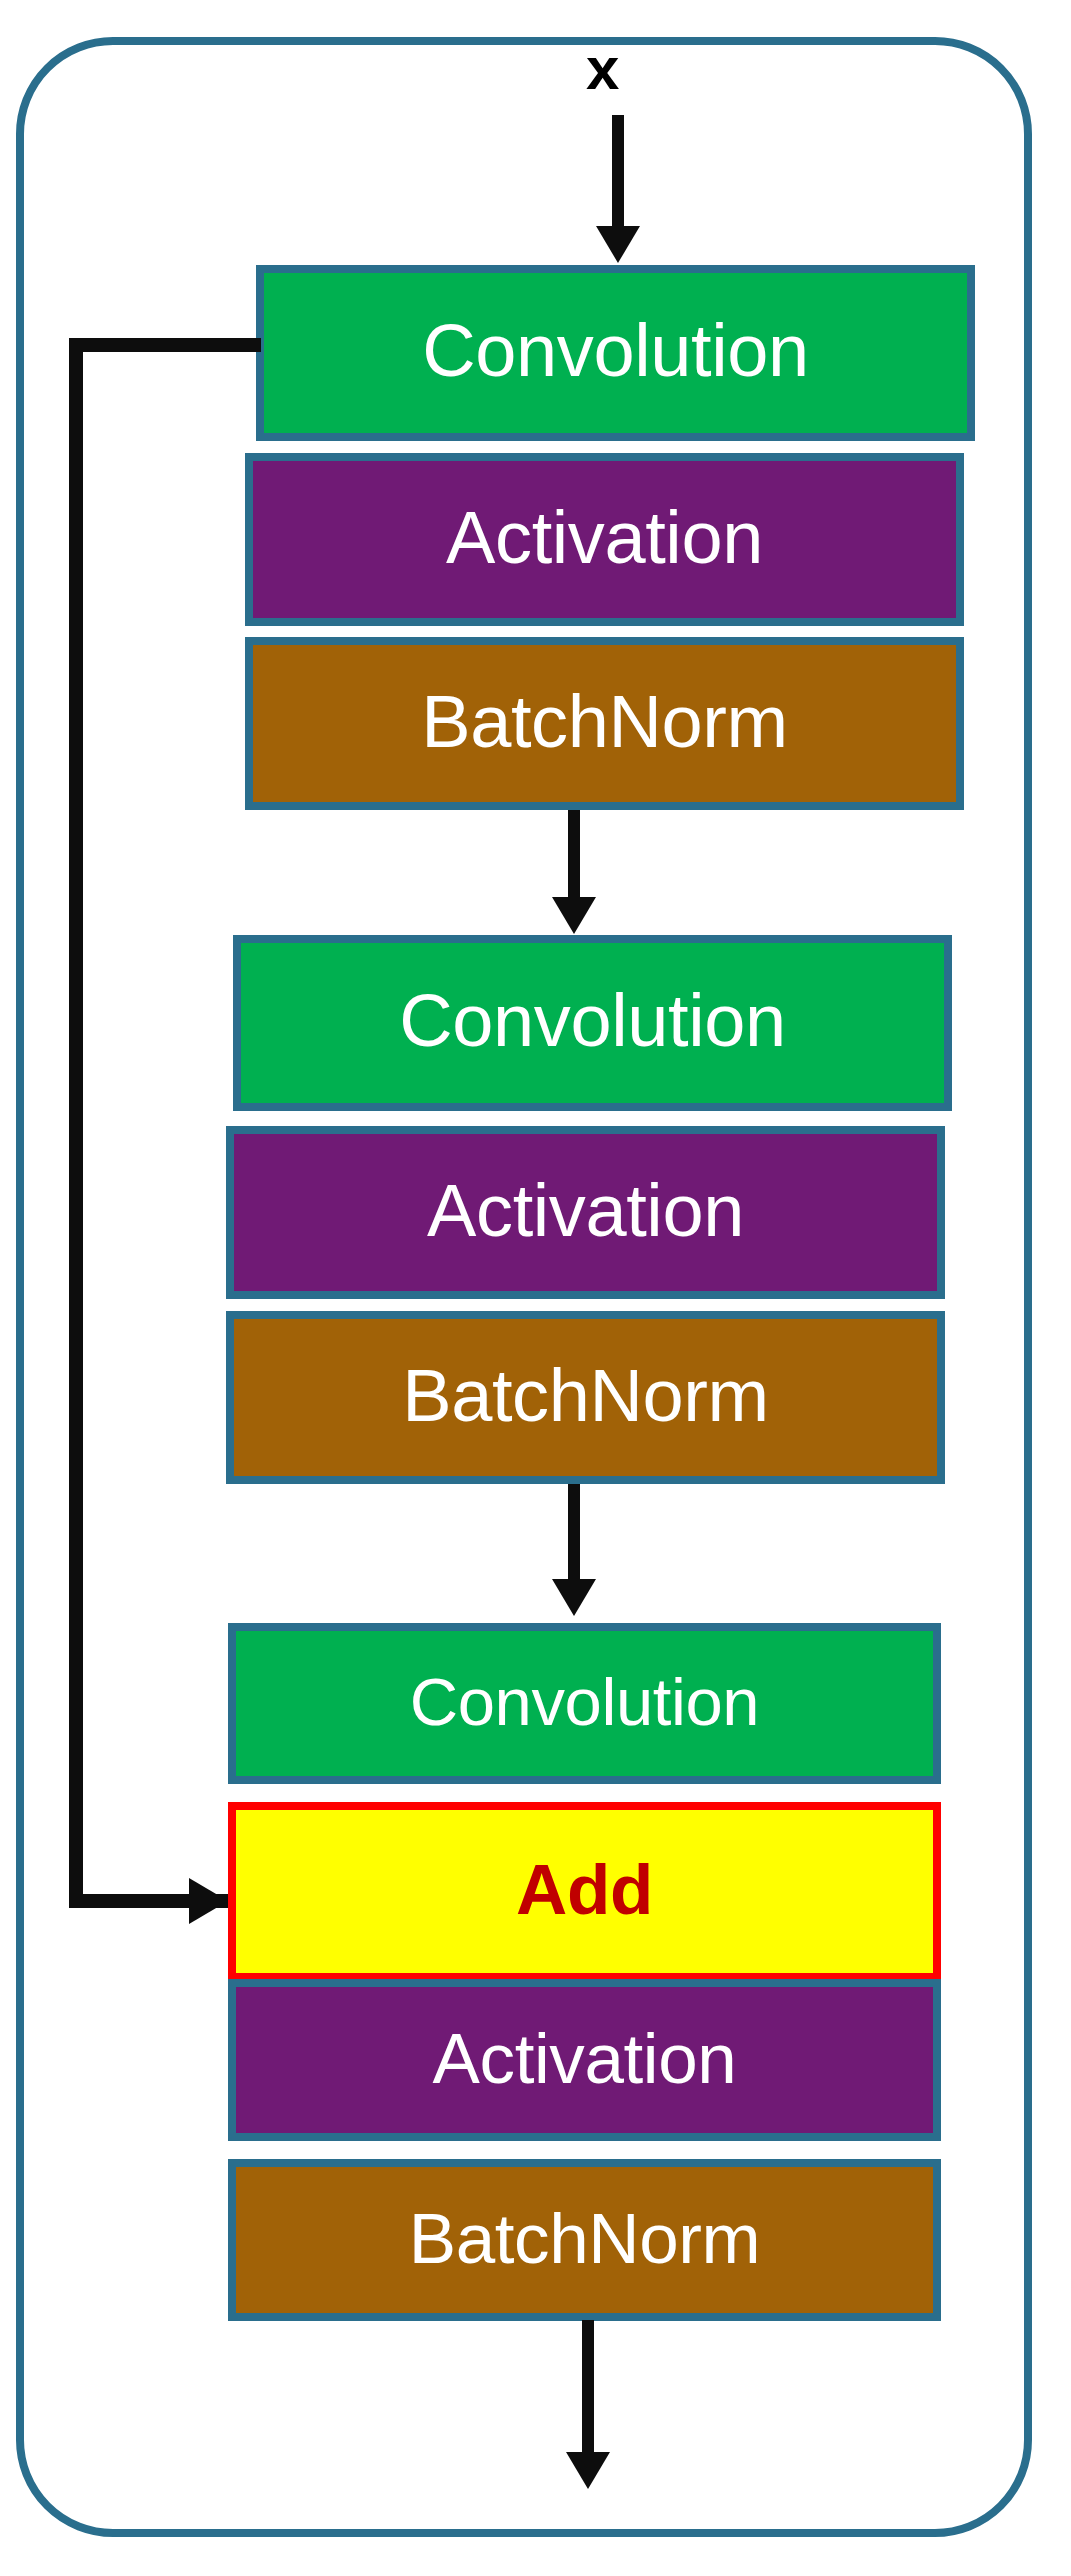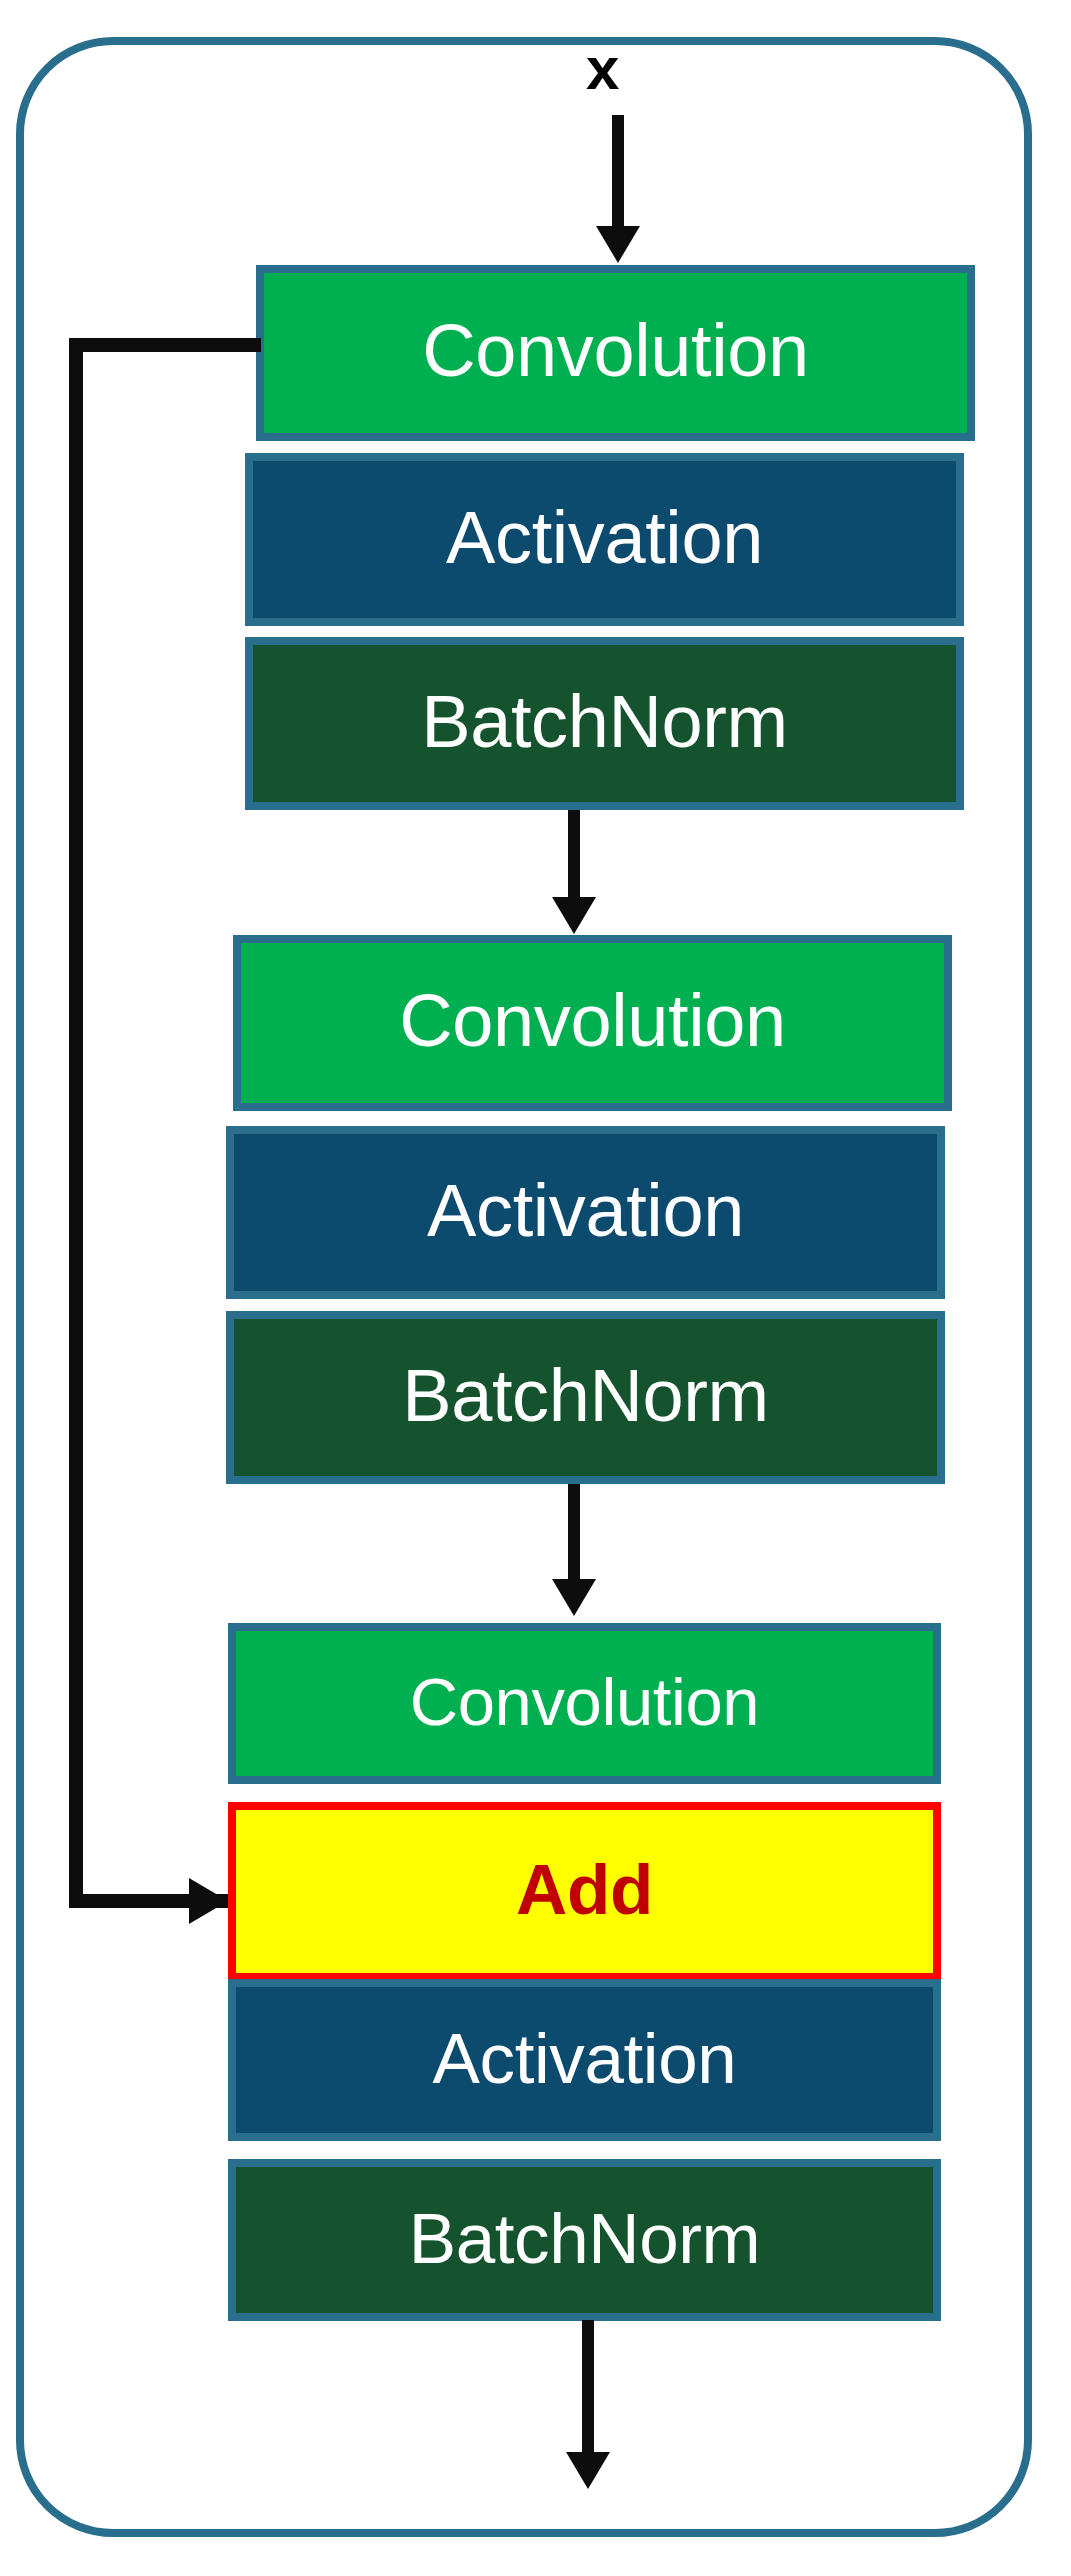--- a/index.html
+++ b/index.html
@@ -45,25 +45,25 @@
     letter-spacing: -0.4px;
     white-space: nowrap;
     line-height: 1;
   }
 
   .layer-box.conv {
     background: #00B050;
     color: #ffffff;
   }
   .layer-box.act {
-    background: #0c4a6e;
+    background: #701a75;
     color: #ffffff;
   }
   .layer-box.bn {
-    background: #14532d;
+    background: #a16207;
     color: #ffffff;
   }
   .layer-box.add {
     background: #FFFF00;
     color: #C00000;
     border: 8px solid #FF0000;
     font-weight: 700;
   }
 
   .layer-label {

